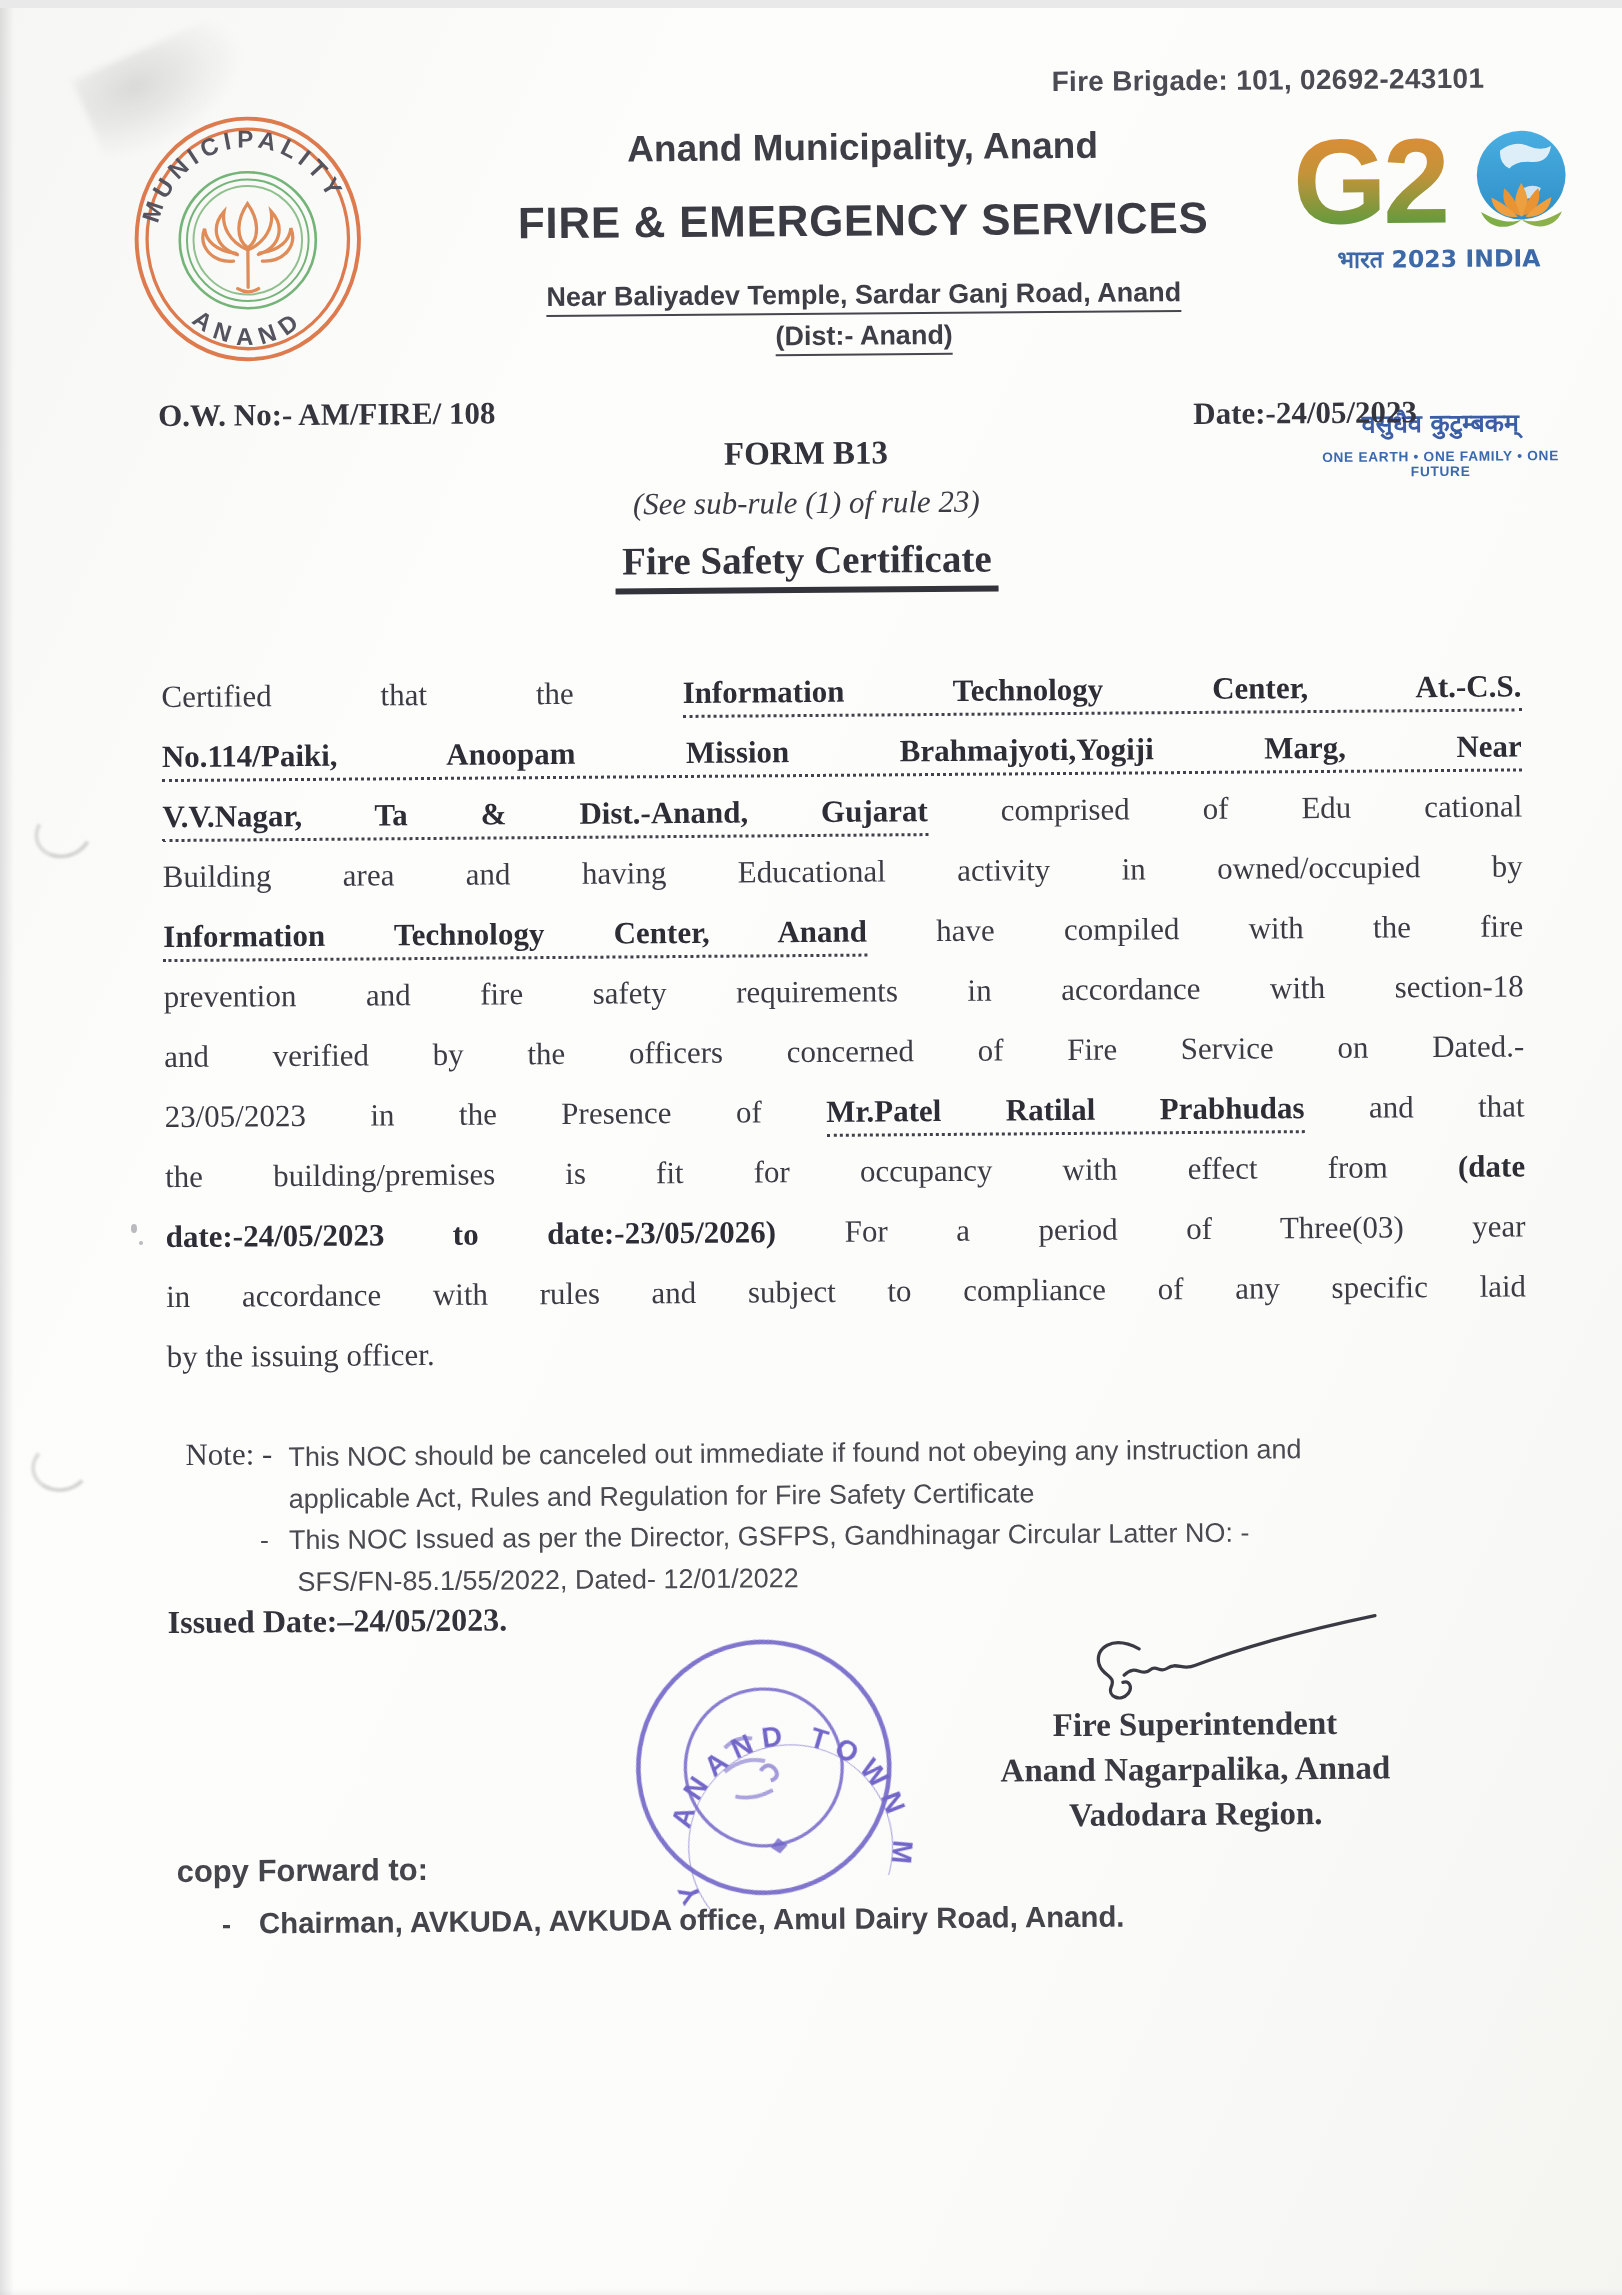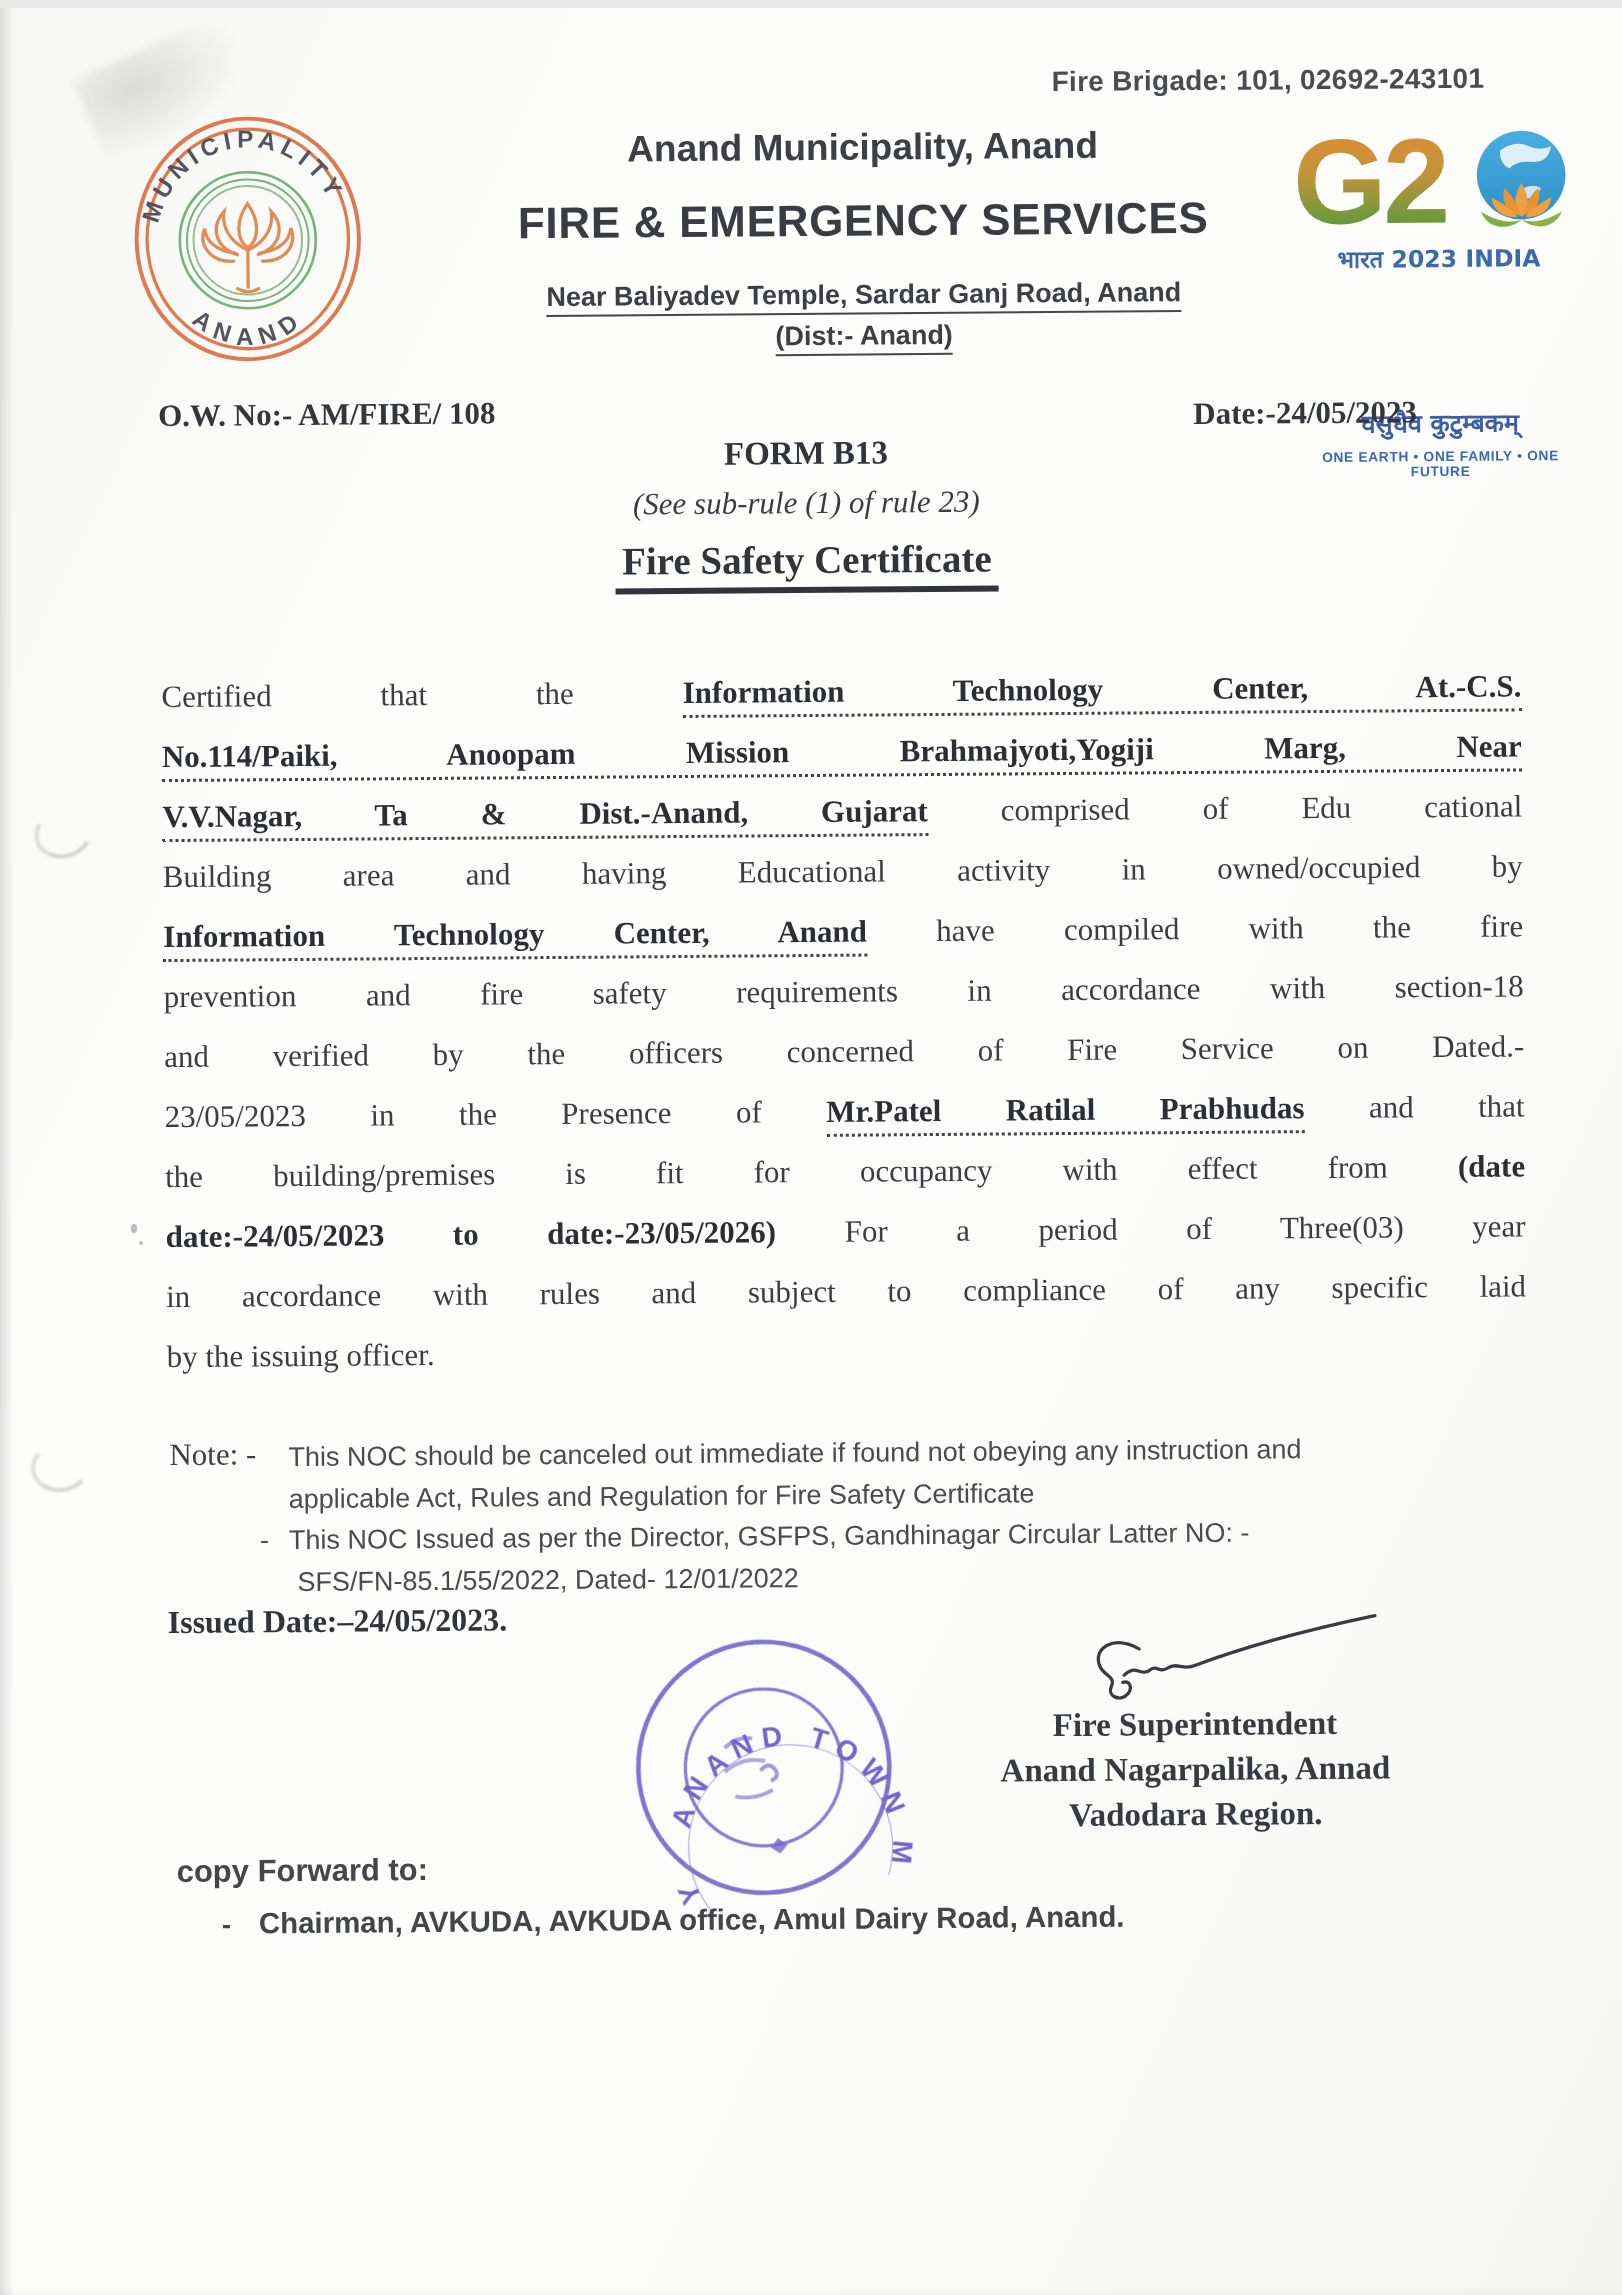--- a/index.html
+++ b/index.html
@@ -54,21 +54,21 @@
 
   
   .docbody{position:absolute;left:165px;top:654px;width:1360px;
     font-size:31px;line-height:60px;color:#3c3c45;}
   .bline{text-align:justify;text-align-last:justify;}
   .bline.last{text-align-last:left;}
   .seg.b{font-weight:bold;color:#2d2d36;}
   .seg.bu{font-weight:bold;color:#2d2d36;border-bottom:3.3px dotted #41414b;padding-bottom:4.6px;}
 
   
-  .note-label{position:absolute;left:167px;top:1424px;font-size:31px;color:#3e3e47;}
+  .note-label{position:absolute;left:183px;top:1424px;font-size:31px;color:#3e3e47;}
   .note-line{position:absolute;font-family:"Liberation Sans",sans-serif;
     font-size:27px;color:#4a4a51;}
   .n1a{left:286px;top:1430px;}
   .n1b{left:286px;top:1472px;}
   .ndash{left:257px;top:1513px;}
   .n2a{left:286px;top:1513px;}
   .n2b{left:294px;top:1555px;}
   .issued{position:absolute;left:164px;top:1591px;font-weight:bold;font-size:32px;color:#33333c;}
 
   

